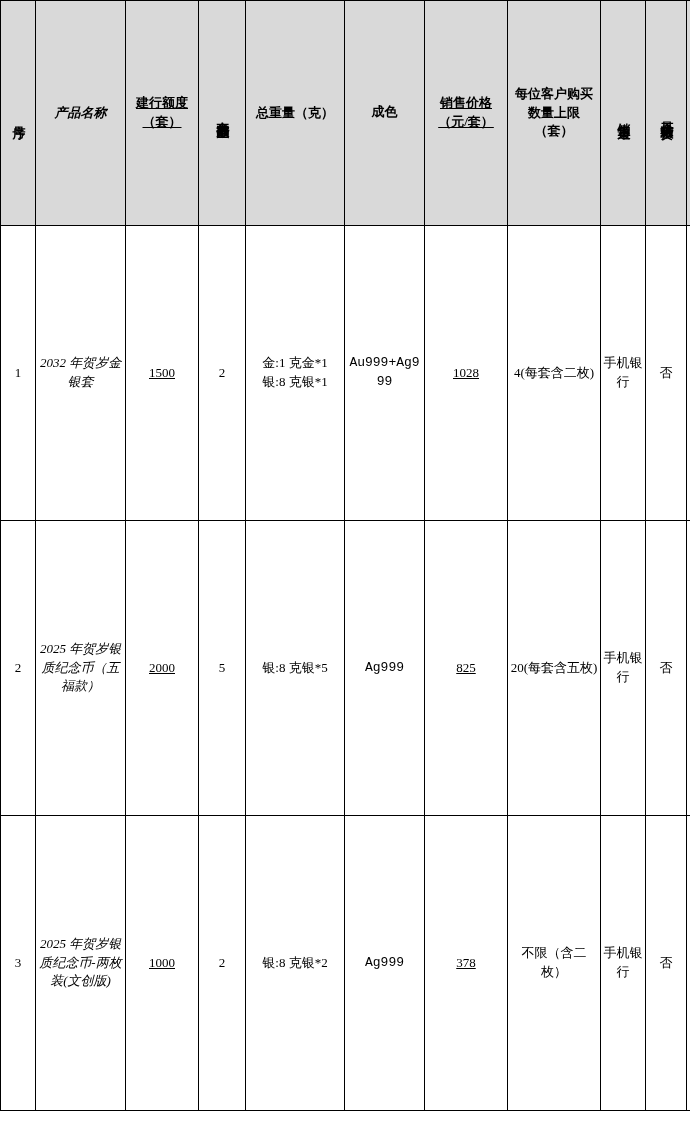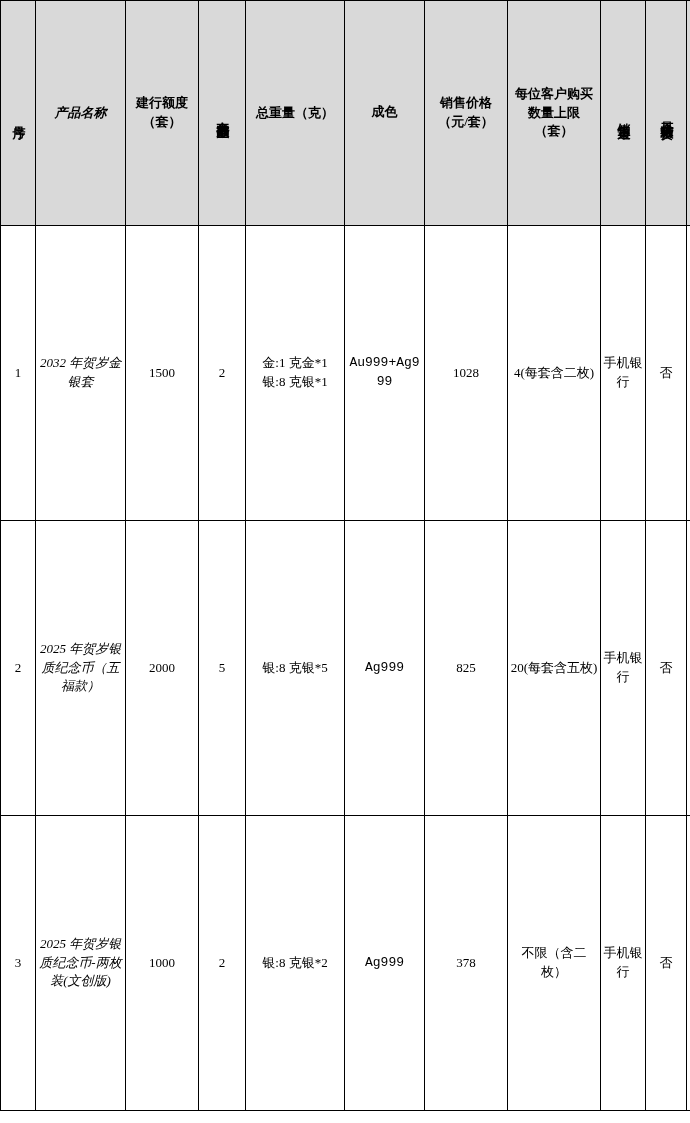--- a/index.html
+++ b/index.html
@@ -43,25 +43,25 @@
     letter-spacing: 1px;
     margin: 0 auto;
     display: inline-block;
     line-height: 1.15;
   }
   tbody td {
     height: 290px;
   }
   .col-0  { width: 30px; }
   .col-1  { width: 85px; font-style: italic; }
-  .col-2  { width: 68px; }
+  .col-2  { width: 68px; text-decoration: underline; }
   .col-3  { width: 42px; }
   .col-4  { width: 94px; }
   .col-5  { width: 75px; font-family: Liberation Mono, monospace; }
-  .col-6  { width: 78px; }
+  .col-6  { width: 78px; text-decoration: underline; }
   .col-7  { width: 88px; }
   .col-8  { width: 40px; }
   .col-9  { width: 36px; }
   .col-10 { width: 42px; }
 
   
   .narrow {
     word-break: break-all;
     line-height: 1.35;
   }

